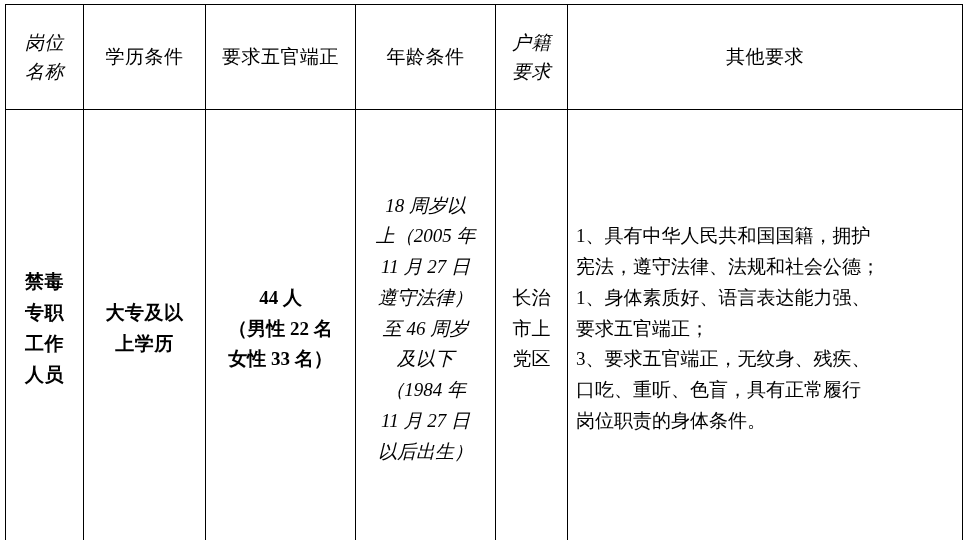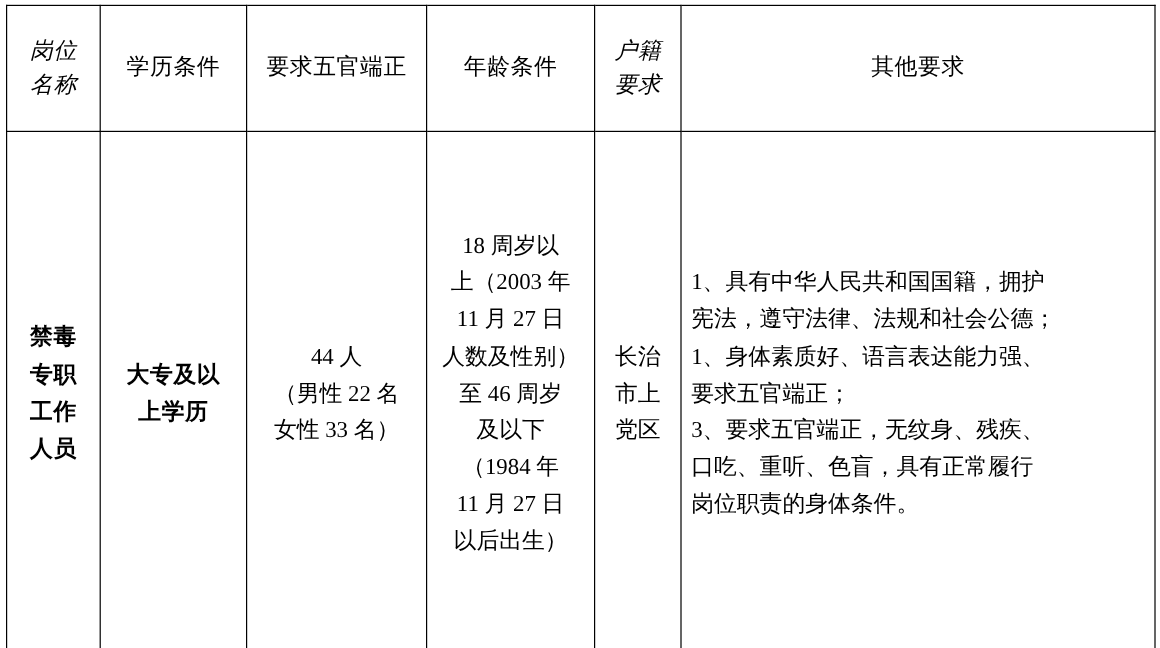--- a/index.html
+++ b/index.html
@@ -67,35 +67,36 @@
   .narrow-stack div {
     line-height: 1.62;
     font-weight: bold;
   }
   .age-cell {
     text-align: center;
     line-height: 1.72;
   }
   .age-cell div {
     white-space: nowrap;
+    font-style: italic;
   }
   .other-cell {
     text-align: left;
     line-height: 1.78;
     padding-left: 12px;
     padding-right: 10px;
   }
   .other-cell p {
     margin: 0;
   }
   .count-cell {
     text-align: center;
     line-height: 1.75;
   }
-  .count-cell div { white-space: nowrap; }
+  .count-cell div { white-space: nowrap; font-weight: bold; }
   .hukou-cell {
     text-align: center;
     line-height: 1.62;
   }
 </style>
 </head>
 <body>
 
 <div class="page">
   <table class="job-table">
@@ -143,23 +144,23 @@
           <div>大专及以</div>
           <div>上学历</div>
         </td>
         <td class="count-cell">
           <div>44 人</div>
           <div>（男性 22 名</div>
           <div>女性 33 名）</div>
         </td>
         <td class="age-cell">
           <div>18 周岁以</div>
-          <div>上（2003 年</div>
+          <div>上（2005 年</div>
           <div>11 月 27 日</div>
-          <div>人数及性别）</div>
+          <div>遵守法律）</div>
           <div>至 46 周岁</div>
           <div>及以下</div>
           <div>（1984 年</div>
           <div>11 月 27 日</div>
           <div>以后出生）</div>
         </td>
         <td class="hukou-cell">
           <div>长治</div>
           <div>市上</div>
           <div>党区</div>

